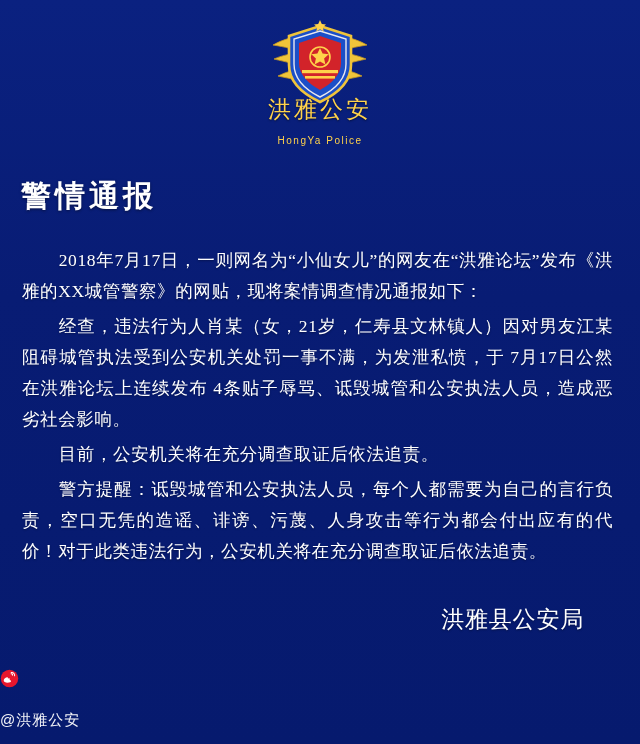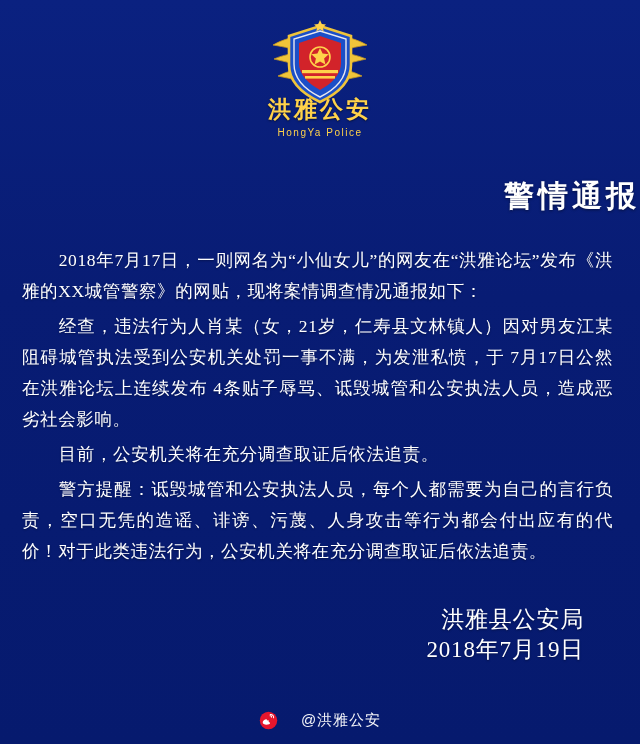--- a/index.html
+++ b/index.html
@@ -47,41 +47,42 @@
     left: 0;
     right: 0;
     top: 76px;
     text-align: center;
   }
   .emblem-cn {
     font-family: "Liberation Serif", serif;
     font-size: 23px;
     letter-spacing: 3px;
     color: #ffd24a;
-    font-weight: bold;
+    font-weight: normal;
     text-shadow: 0 1px 2px rgba(0,0,0,.5);
   }
   .emblem-en {
-    margin-top: 2px;
+    margin-top: 10px;
     font-family: "Liberation Sans", sans-serif;
     font-size: 10px;
     letter-spacing: 1.5px;
     color: #ffd24a;
   }
 
   
   .doc-title {
     margin-top: 30px;
-    text-align: right;
+    text-align: left;
     color: #ffffff;
     font-size: 30px;
     font-weight: bold;
     letter-spacing: 4px;
     font-family: "Liberation Serif", serif;
     text-shadow: 0 1px 3px rgba(0,0,0,.45);
+    margin-left: 21px;
   }
 
   
   .body-wrap {
     margin: 28px 22px 0 22px;
     color: #ffffff;
   }
   .para {
     font-size: 17.5px;
     line-height: 31px;
@@ -108,20 +109,21 @@
   
   .footer {
     position: absolute;
     left: 0;
     right: 0;
     bottom: 14px;
     display: flex;
     align-items: flex-start;
     justify-content: center;
     gap: 23px;
+    flex-direction: column;
   }
   .weibo-icon {
     width: 19px;
     height: 19px;
     display: block;
   }
   .footer-label {
     color: #ffffff;
     font-size: 15px;
     letter-spacing: 1px;
@@ -166,21 +168,20 @@
 
   <div class="body-wrap">
     <p class="para indent">2018年7月17日，一则网名为“小仙女儿”的网友在“洪雅论坛”发布《洪雅的XX城管警察》的网贴，现将案情调查情况通报如下：</p>
     <p class="para indent">经查，违法行为人肖某（女，21岁，仁寿县文林镇人）因对男友江某阻碍城管执法受到公安机关处罚一事不满，为发泄私愤，于 7月17日公然在洪雅论坛上连续发布 4条贴子辱骂、诋毁城管和公安执法人员，造成恶劣社会影响。</p>
     <p class="para indent">目前，公安机关将在充分调查取证后依法追责。</p>
     <p class="para indent">警方提醒：诋毁城管和公安执法人员，每个人都需要为自己的言行负责，空口无凭的造谣、诽谤、污蔑、人身攻击等行为都会付出应有的代价！对于此类违法行为，公安机关将在充分调查取证后依法追责。</p>
   </div>
 
   <div class="sign">
     <div>洪雅县公安局</div>
-    <div>2018年7月19日</div>
   </div>
 
   <div class="footer">
     <svg class="weibo-icon" viewBox="0 0 24 24">
       <circle cx="12" cy="12" r="11" fill="#e6162d"></circle>
       <path d="M9.4 17.3c-2.6 0-4.7-1.3-4.7-2.9 0-.9.5-1.8 1.5-2.6 1.3-1.1 2.9-1.6 3.6-1.1.3.2.3.6.2 1-.1.3 0 .4.3.3.9-.3 1.7-.2 2 .3.2.3.1.7-.1 1.1-.1.2 0 .4.2.4 1 .2 1.6.8 1.6 1.5 0 1.2-1.8 2-4.6 2z" fill="#ffffff"></path>
       <path d="M15.6 8.6c-.4-.1-.6-.4-.5-.8.2-.8-.1-1.2-.9-1.1-.4.1-.7-.1-.8-.5-.1-.4.1-.7.5-.8 1.8-.3 2.9.7 2.5 2.6-.1.4-.4.6-.8.6z" fill="#ffffff"></path>
       <path d="M18.5 9.1c-.4 0-.7-.3-.7-.7.1-2.3-1.4-3.6-3.6-3.3-.4.1-.7-.2-.8-.6 0-.4.2-.7.6-.8 3-.4 5.2 1.5 5.1 4.7 0 .4-.3.7-.6.7z" fill="#ffffff"></path>
     </svg>
     <div class="footer-label">@洪雅公安</div>

